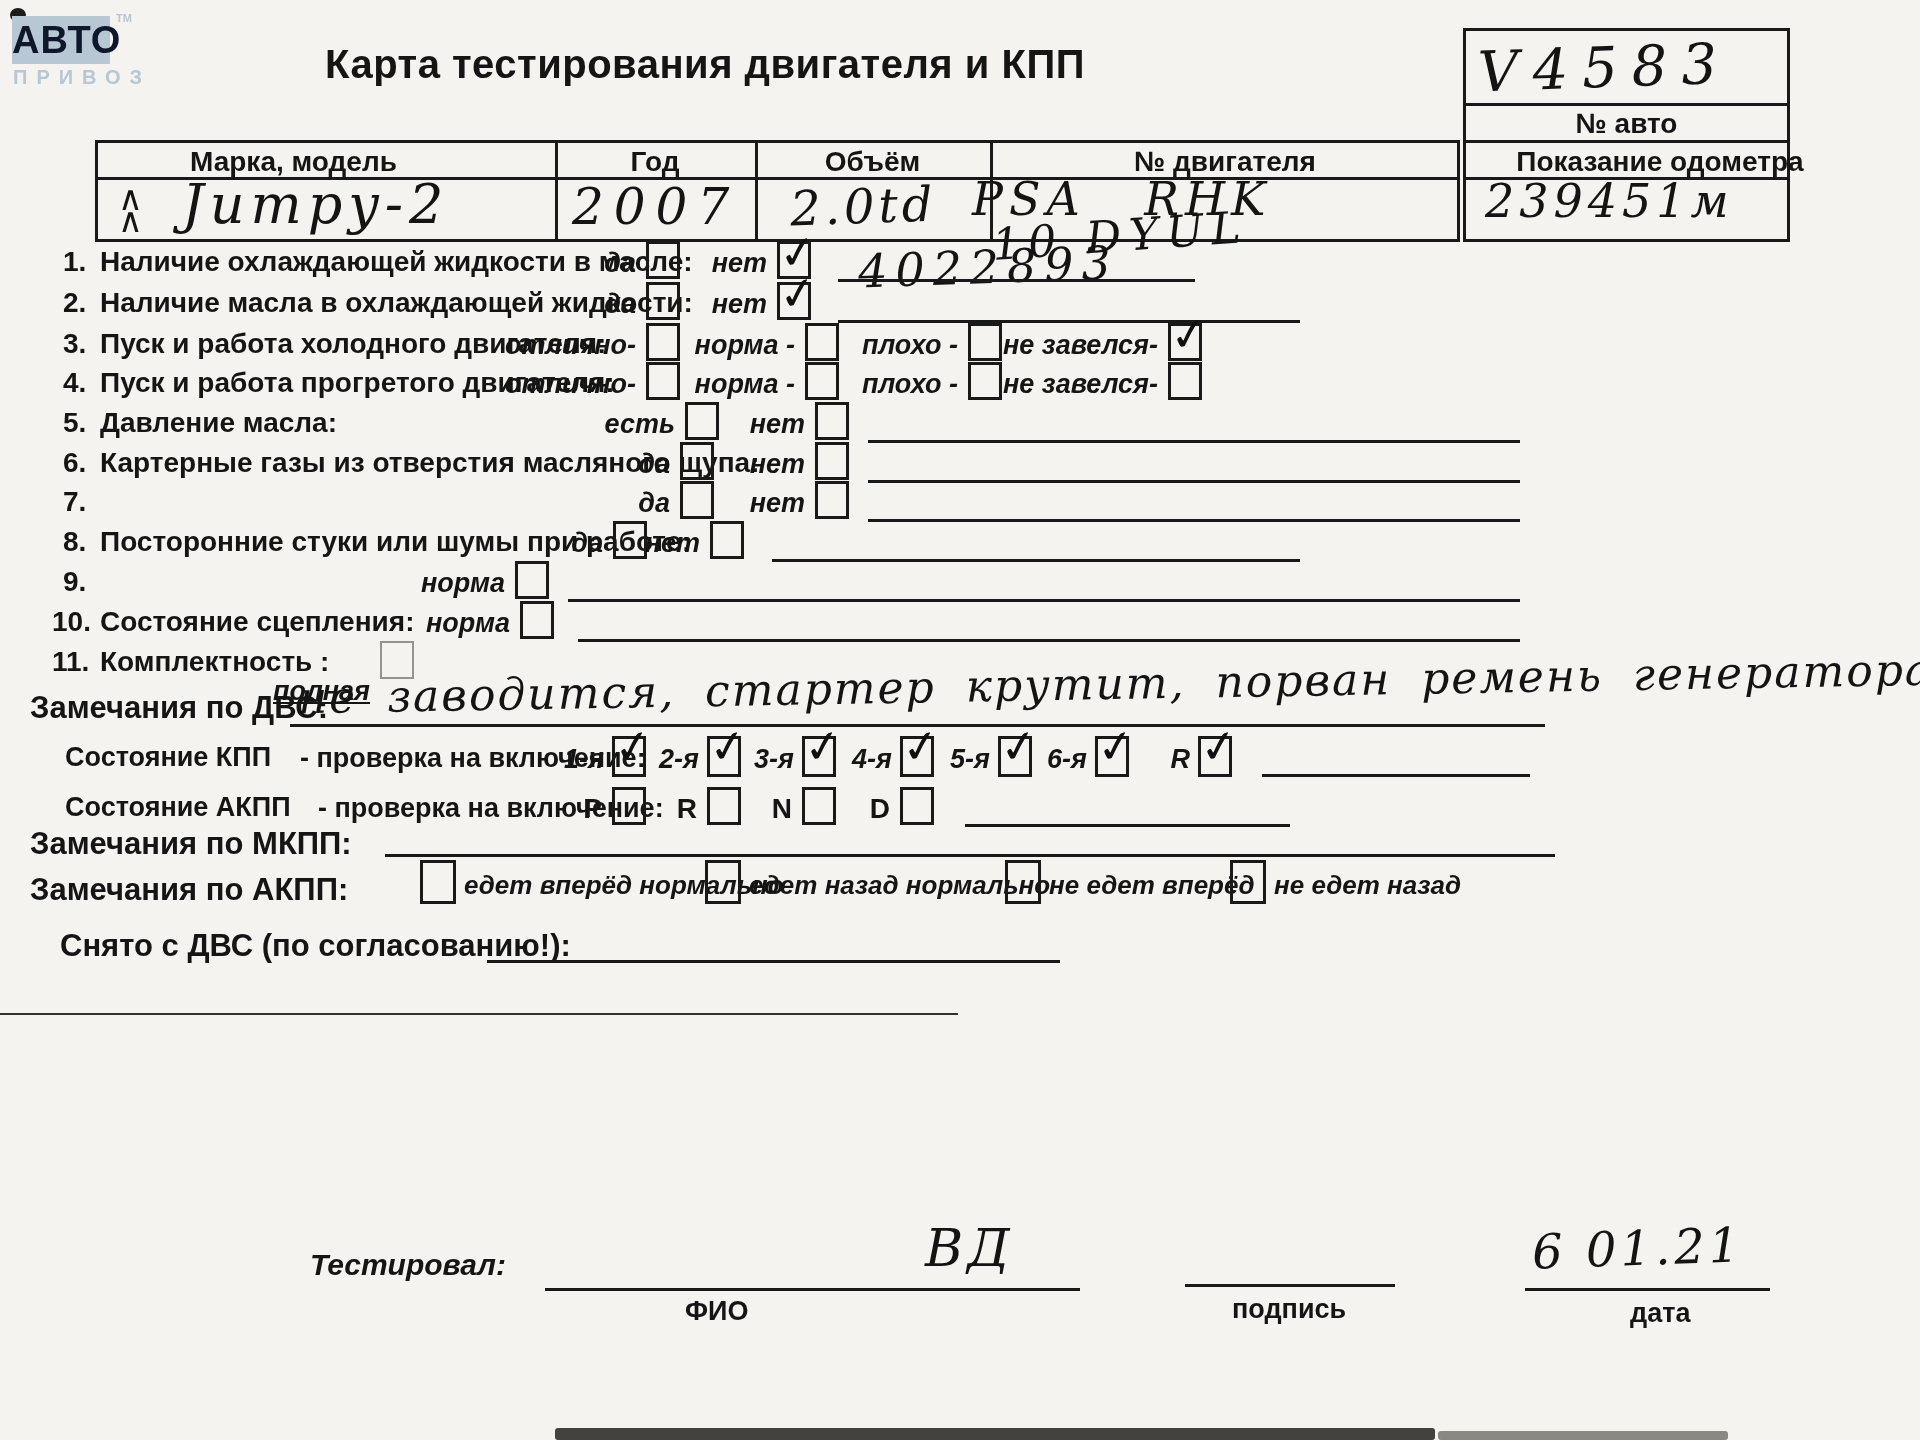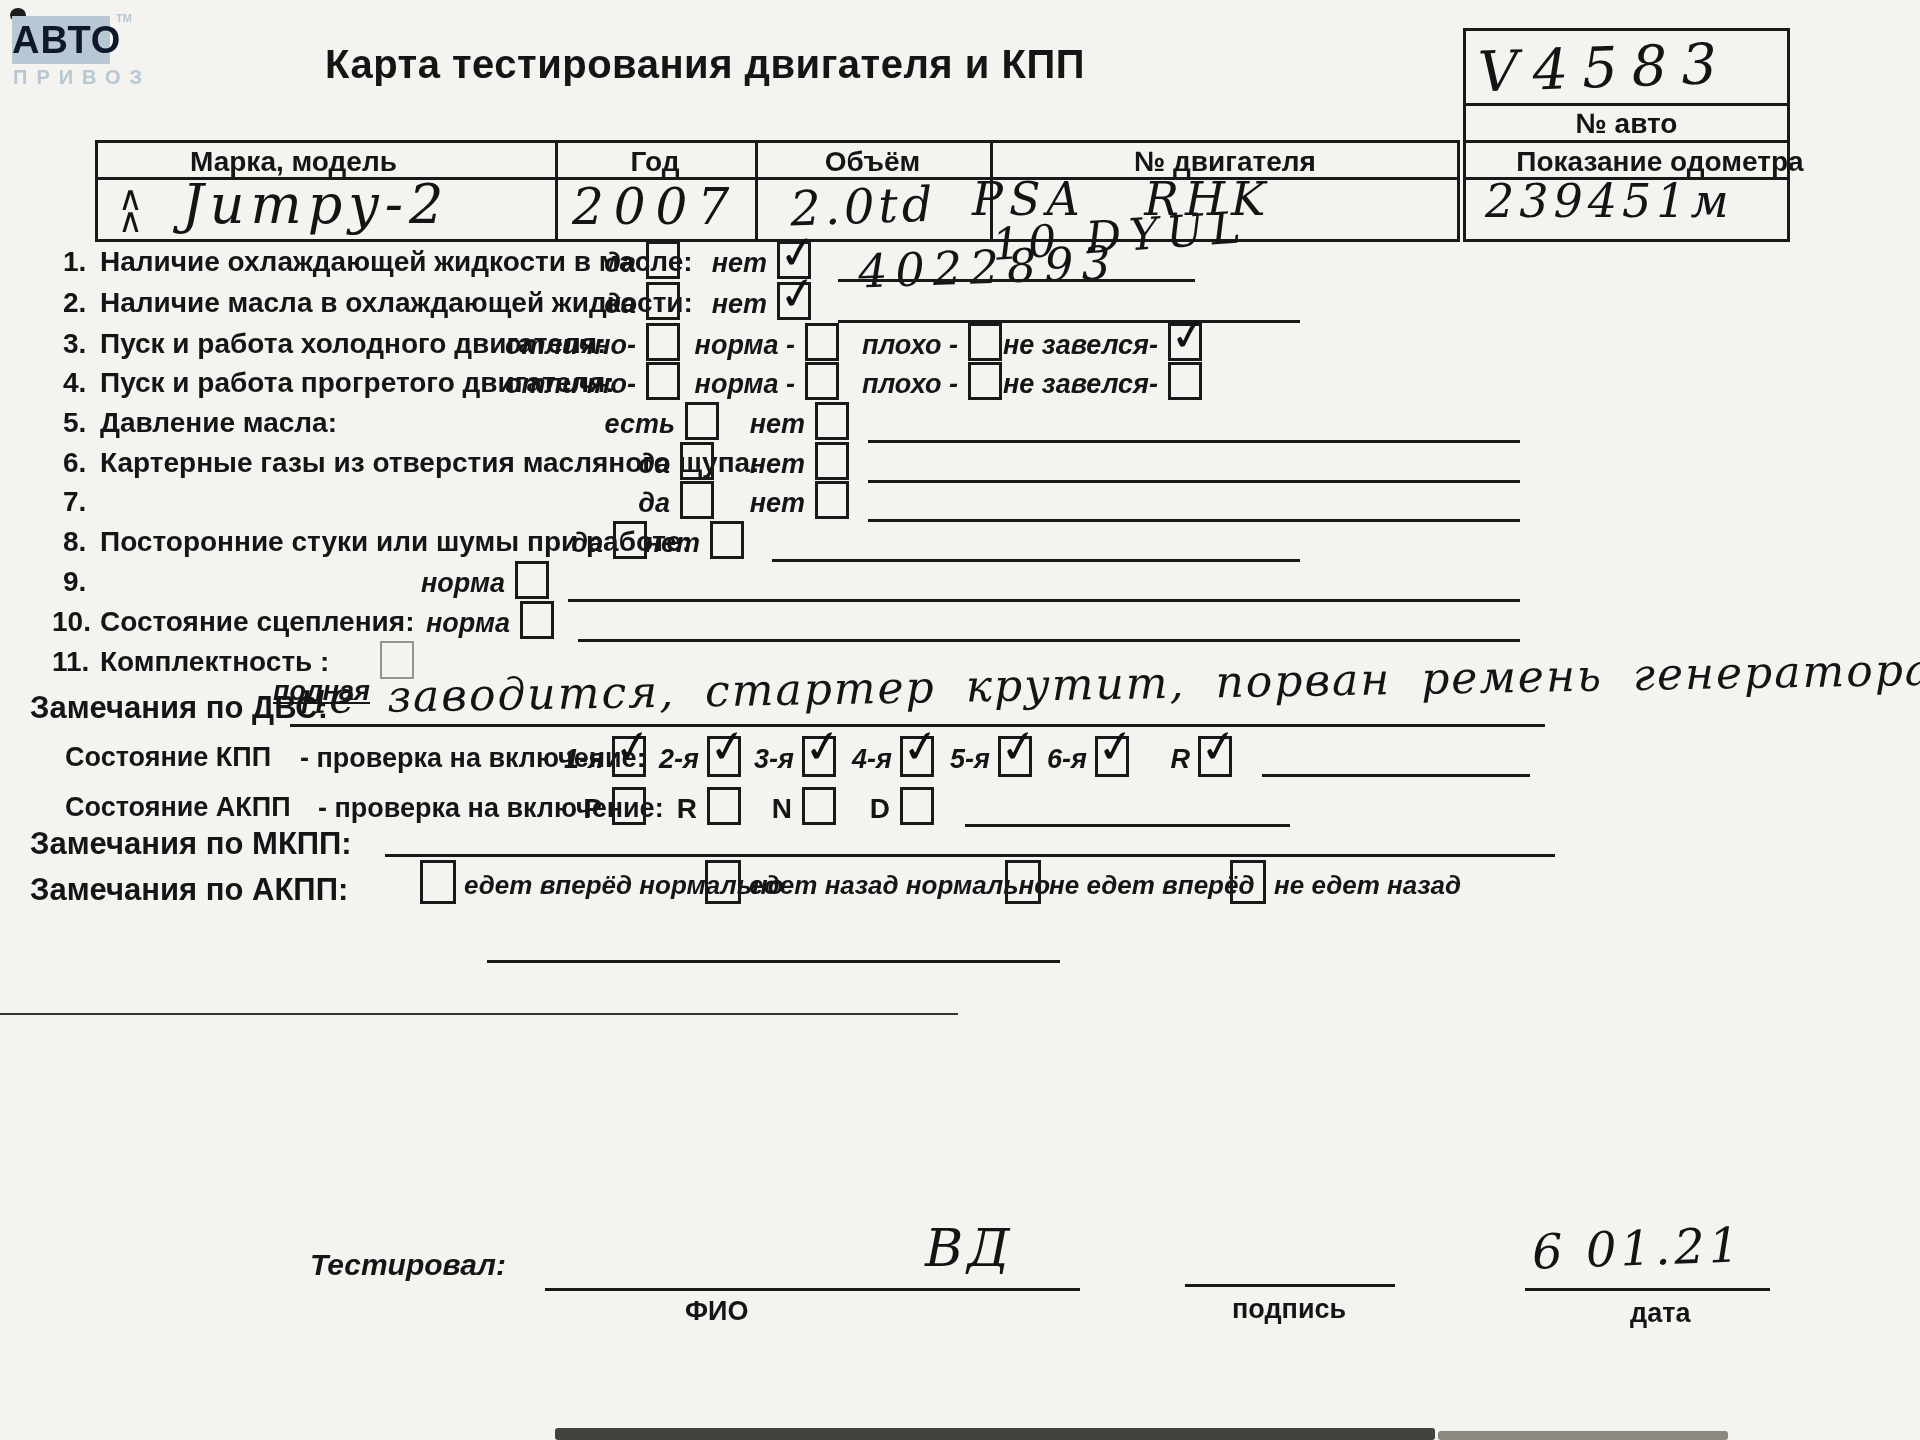--- a/index.html
+++ b/index.html
@@ -90,20 +90,21 @@
 
   <span class="small-b" style="left:65px;top:792px;">Состояние АКПП</span>
   <span class="small-b" style="left:318px;top:793px;">- проверка на включение:</span>
   <div class="hline" style="left:965px;top:824px;width:325px;"></div>
 
   <span class="slabel" style="left:30px;top:826px;">Замечания по МКПП:</span>
   <div class="hline" style="left:385px;top:854px;width:1170px;"></div>
 
   <span class="slabel" style="left:30px;top:872px;">Замечания по АКПП:</span>
 
+  <span class="slabel" style="left:60px;top:928px;">Снято с ДВС (по согласованию!):</span>
   <div class="hline" style="left:487px;top:960px;width:573px;"></div>
 
   <span class="slabel" style="left:310px;top:1248px;font-style:italic;font-size:30px;">Тестировал:</span>
   <div class="hline" style="left:545px;top:1288px;width:535px;"></div>
   <span class="hw" style="left:925px;top:1222px;font-size:52px;letter-spacing:4px;">ВД</span>
   <span class="small-b" style="left:685px;top:1296px;">ФИО</span>
   <div class="hline" style="left:1185px;top:1284px;width:210px;"></div>
   <span class="small-b" style="left:1232px;top:1294px;">подпись</span>
   <div class="hline" style="left:1525px;top:1288px;width:245px;"></div>
   <span class="hw" style="left:1532px;top:1224px;font-size:48px;letter-spacing:4px;transform:rotate(-2deg);">6 01.21</span>

